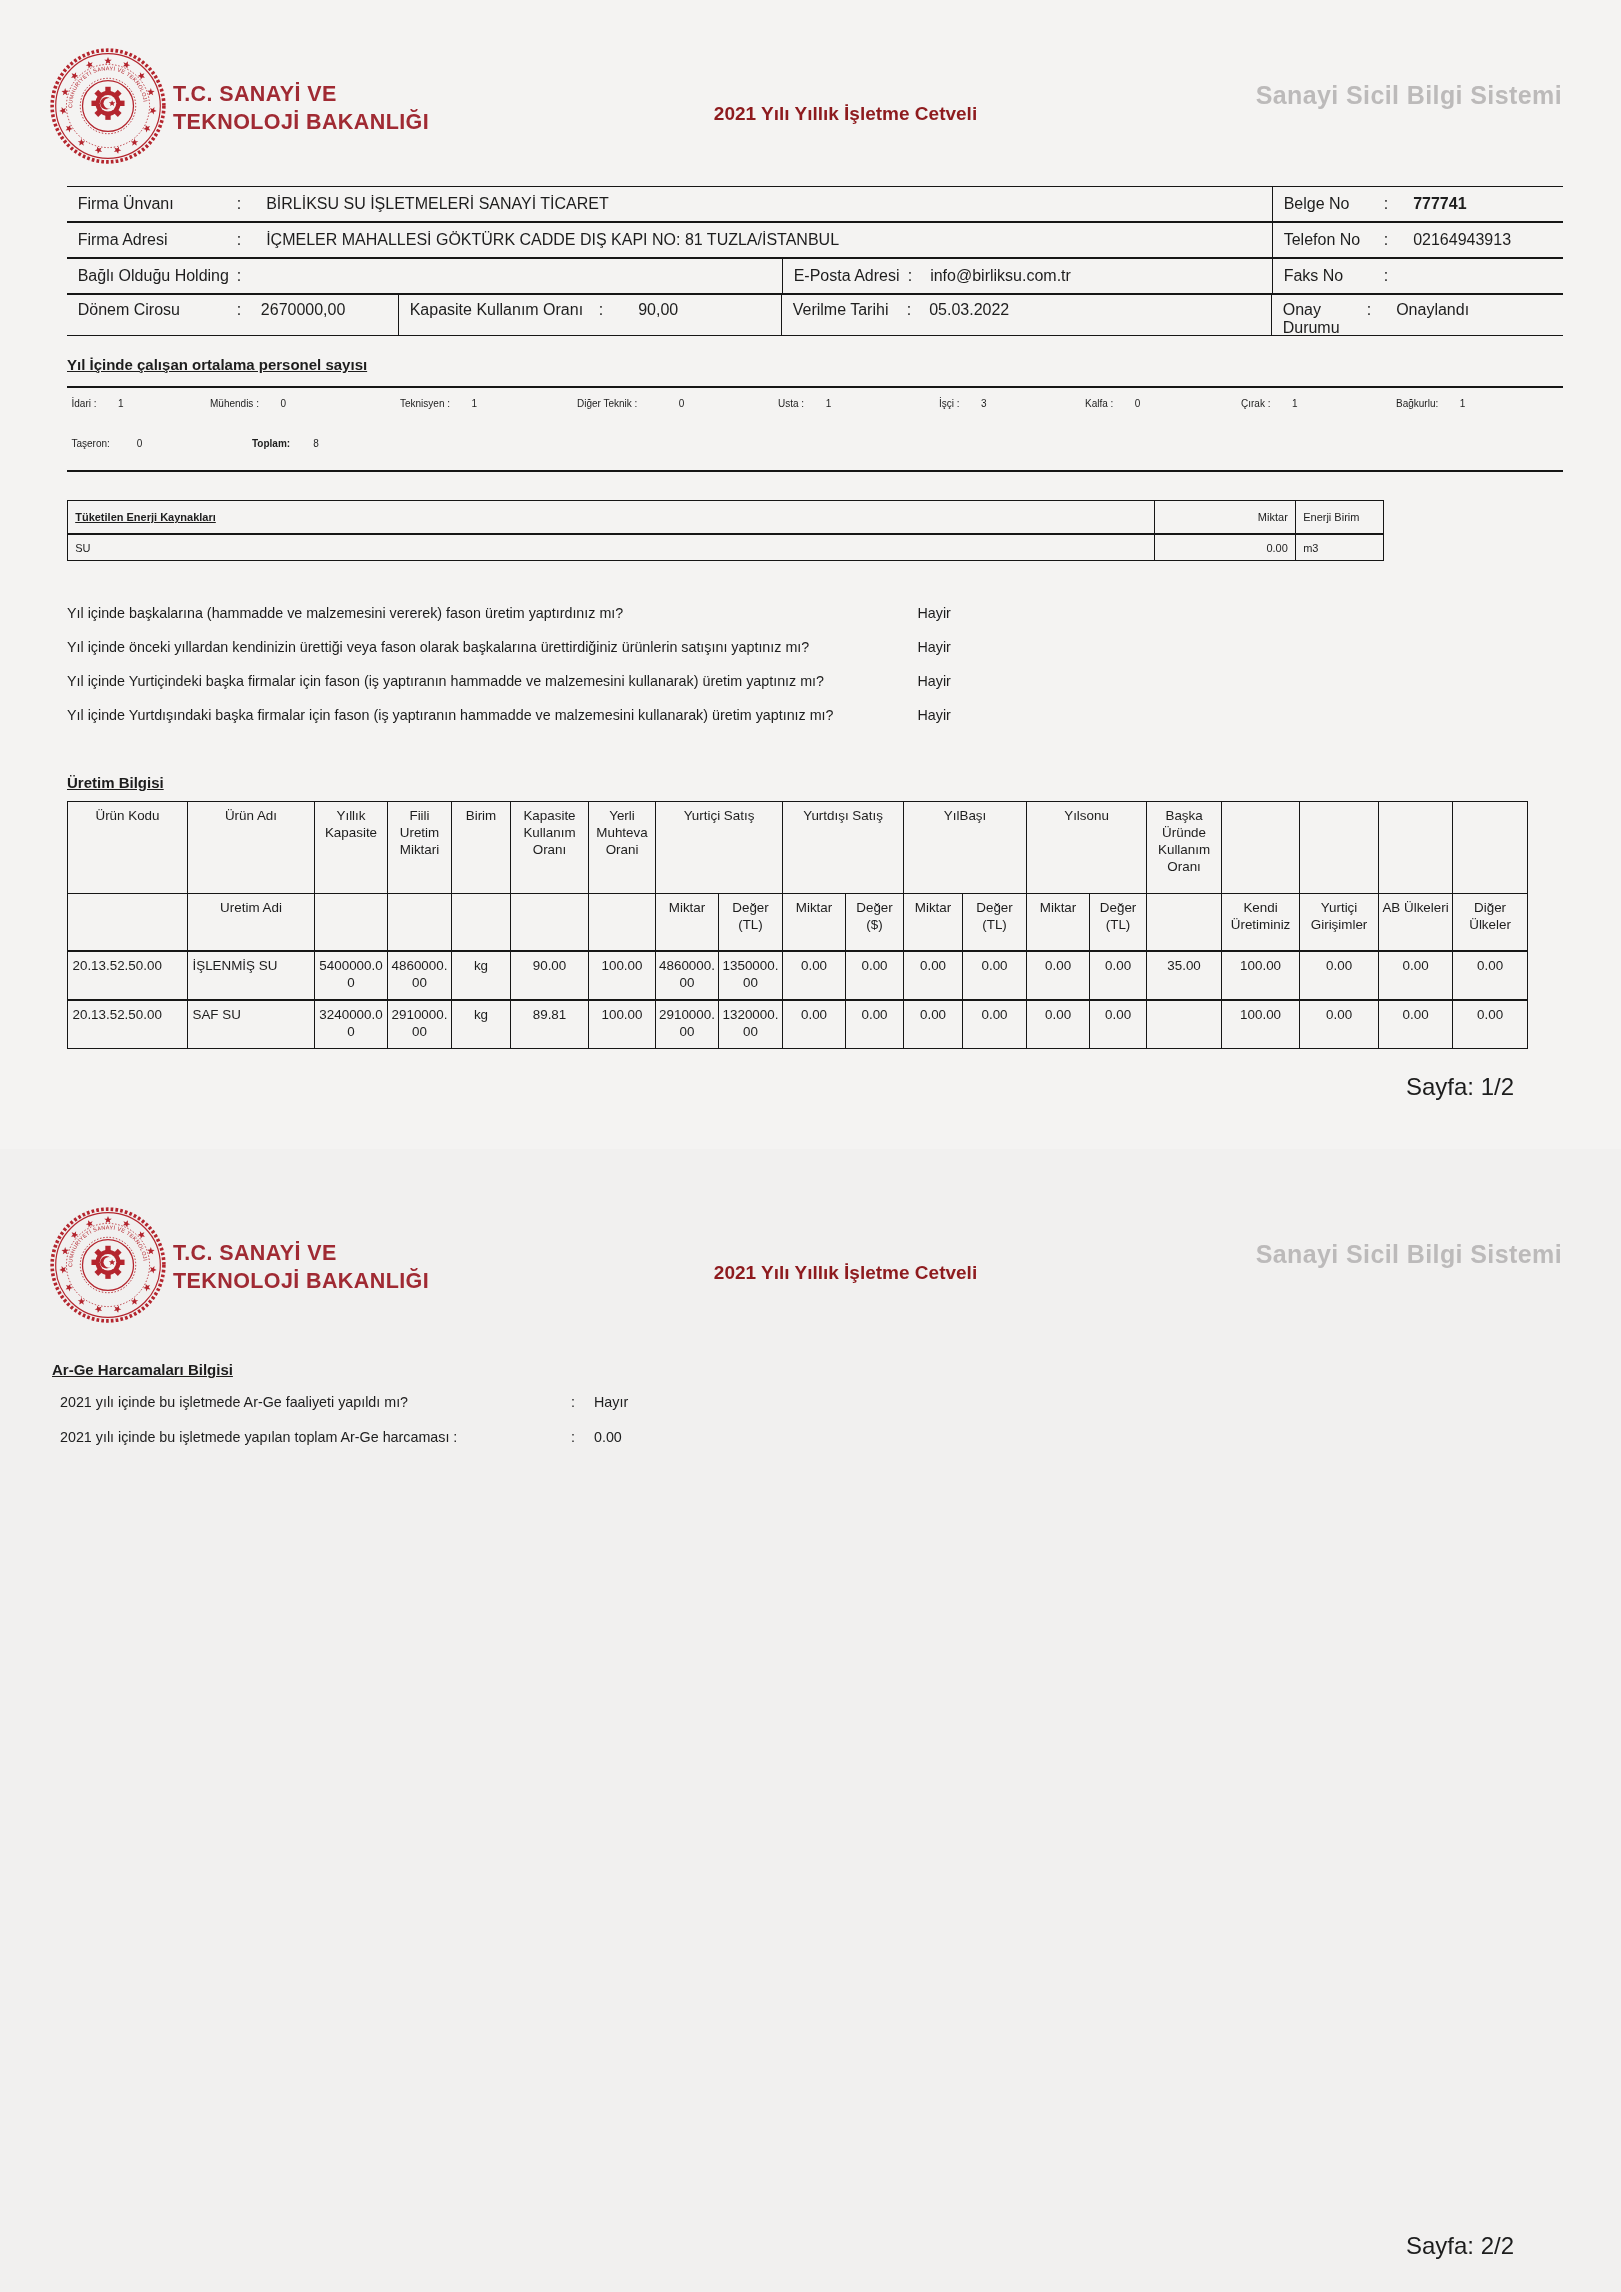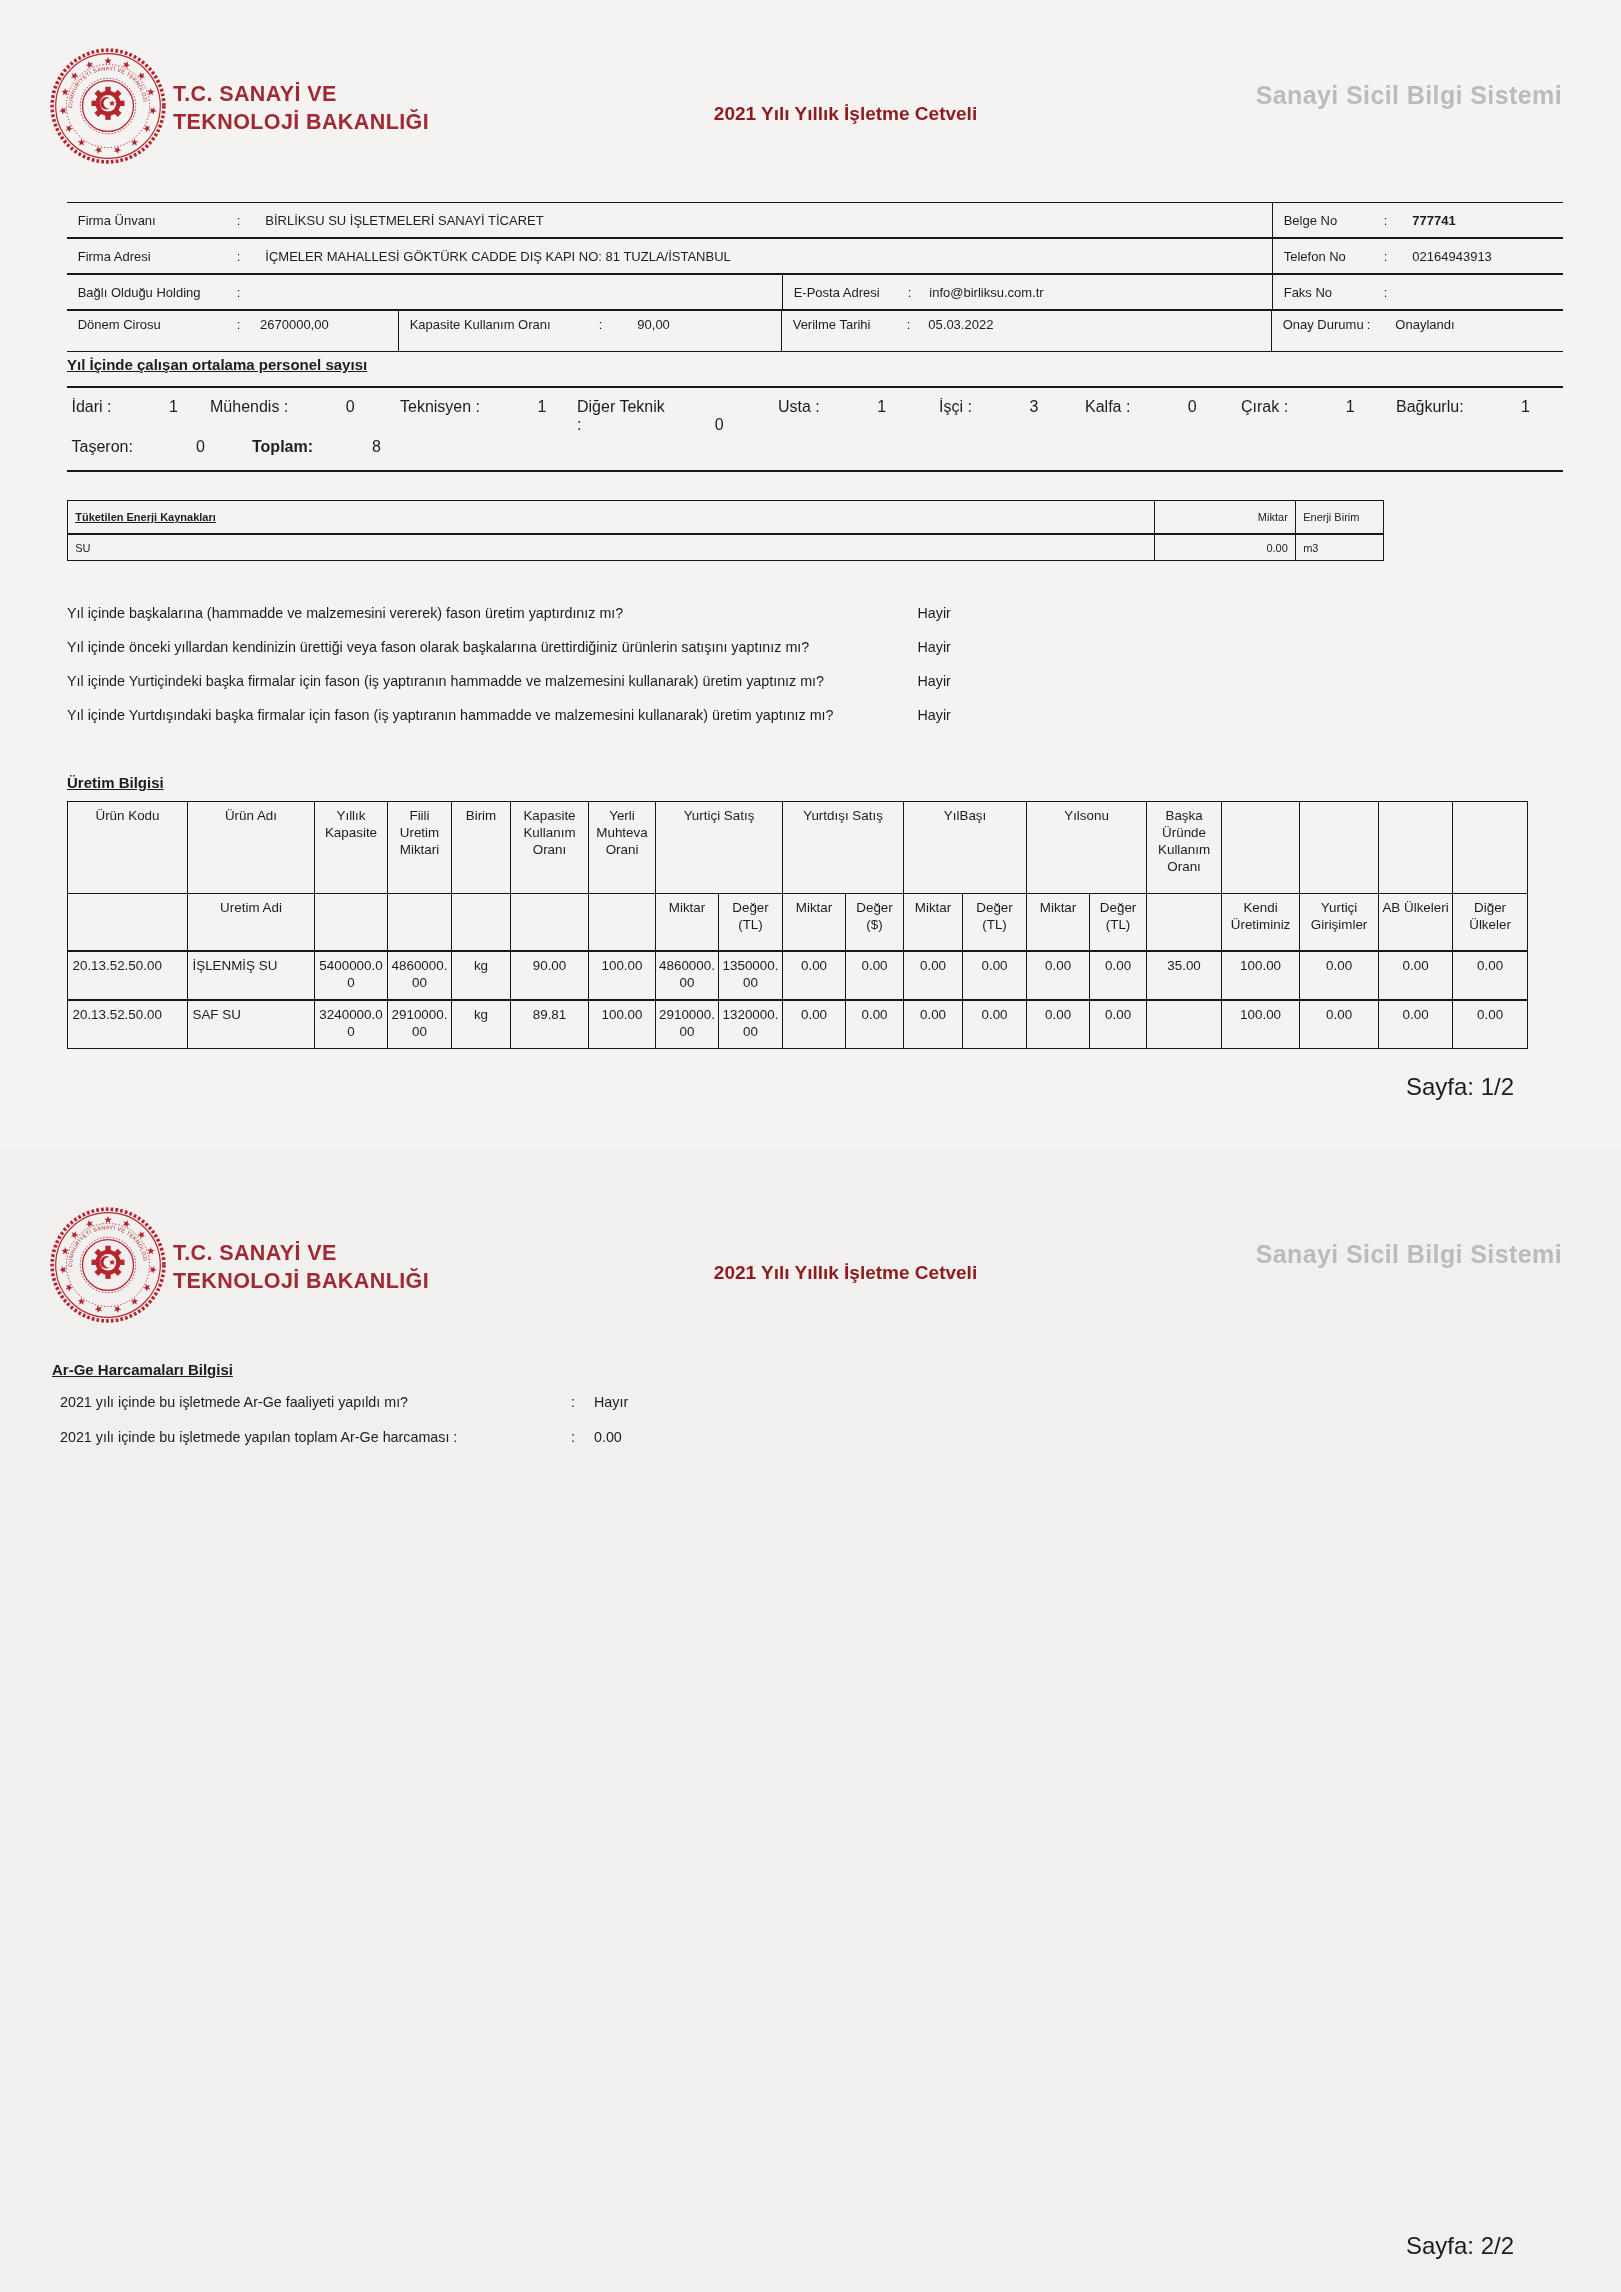--- a/index.html
+++ b/index.html
@@ -11,39 +11,39 @@
   .hdr{position:absolute;left:49px;width:1522px;height:121px;}
   .hdr .logo{position:absolute;left:0;top:0;width:118px;height:118px;}
   .hdr .ministry{position:absolute;left:124px;top:50%;transform:translateY(-50%);
                  font-weight:bold;font-size:21.5px;line-height:28px;color:var(--ministry-red,#a02a33);letter-spacing:0.4px;}
   .hdr .doctitle{position:absolute;left:528px;top:56px;width:537px;text-align:center;
                  font-weight:bold;font-size:19px;color:var(--title-red,#8e1b1e);}
   .hdr .systitle{position:absolute;right:9px;top:34px;font-weight:bold;font-size:25px;
                  color:var(--system-gray,#bcbaba);letter-spacing:0.4px;}
 
   
-  .firm{position:absolute;left:67px;top:202px;width:1496px;border-top:1.8px solid #161616;font-size:13px;}
+  .firm{position:absolute;left:67px;top:186px;width:1496px;border-top:1.8px solid #161616;font-size:16px;}
   .firm .row{display:flex;border-bottom:2.7px solid #161616;box-sizing:border-box;}
   .firm .row.rlast{border-bottom:1.8px solid #161616;}
   .firm .cell{display:flex;align-items:center;padding-left:10.7px;box-sizing:border-box;}
   .firm .r1 .cell,.firm .r2 .cell,.firm .r3 .cell{height:34px;}
   .firm .r4 .cell{height:40px;align-items:flex-start;padding-top:6.3px;}
   .firm .bl{border-left:1.8px solid #161616;}
   .firm .lab{display:inline-block;flex:0 0 auto;}
   .firm .colon{flex:0 0 auto;}
   .firm .val{margin-left:25px;white-space:nowrap;}
   .w-main{width:159px;} .w-right{width:100px;} .w-mid{width:114px;} .w-kap{width:189px;} .w-onay{width:84px;}
   .cell.c-flex{flex:1;} .cell.c-325{width:291px;} .cell.c-547{width:490px;} .cell.c-428{width:383px;} .cell.c-370{width:331px;}
   .bold{font-weight:bold;}
 
   
   .pers{position:absolute;left:67px;top:356px;width:1496px;}
   .sec-title{font-weight:bold;font-size:15px;text-decoration:underline;}
   .pbox{position:relative;margin-top:12.5px;height:82px;border-top:2.7px solid #161616;border-bottom:2.7px solid #161616;}
-  .pitem{position:absolute;top:10.7px;display:flex;align-items:flex-end;font-size:16px;gap:36px;}
+  .pitem{position:absolute;top:10.7px;display:flex;align-items:flex-end;font-size:10px;}
   .pitem .pval{margin-left:21.5px;}
   .pitem.pwrap .plab{width:91px;}
   .pitem.pwrap .pval{margin-left:10.7px;}
   .prow2{top:50px;}
 
   
   .energy{position:absolute;left:67px;top:500px;width:1317px;border:1.8px solid #161616;font-size:11px;box-sizing:border-box;}
   .erow{display:flex;}
   .ehead{height:32px;}
   .edata{height:25px;border-top:2.7px solid #161616;}

